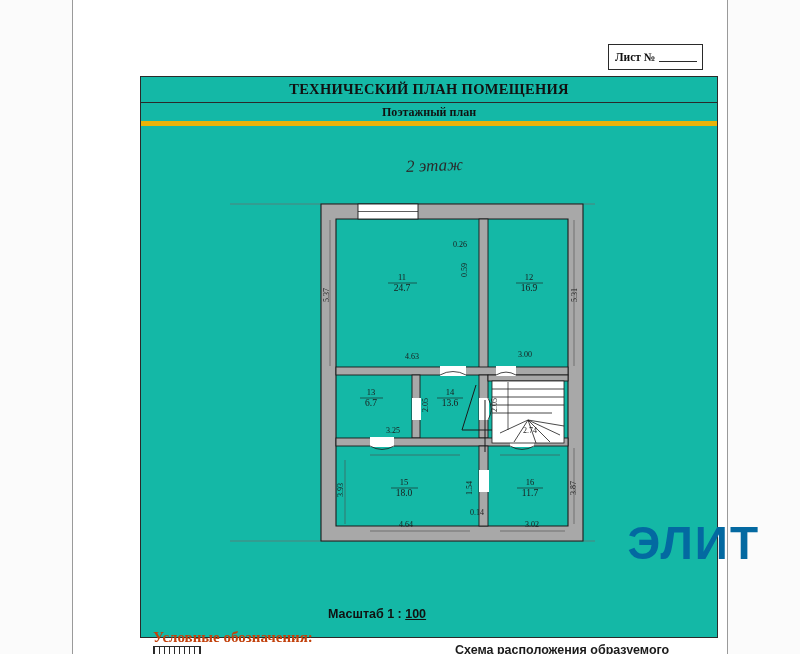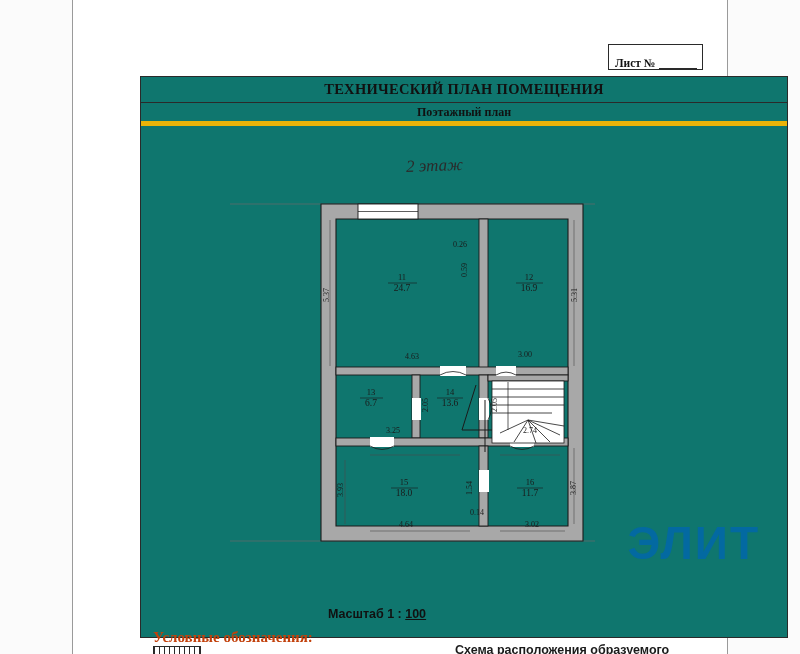--- a/index.html
+++ b/index.html
@@ -46,39 +46,39 @@
   
   .list-box {
     position: absolute;
     left: 608px; top: 44px;
     width: 95px; height: 26px;
     border: 1px solid #2a2a2a;
     box-sizing: border-box;
     font-size: 11.5px;
     font-weight: bold;
     display: flex;
-    align-items: flex-end;
+    align-items: center;
     padding-left: 6px;
   }
   .list-box .rule {
     display: inline-block;
     width: 38px;
     border-bottom: 1px solid #2a2a2a;
     margin-left: 4px;
     height: 9px;
   }
 
   
   .main-frame {
     position: absolute;
     left: 140px; top: 76px;
-    width: 648px; height: 562px;
+    width: 578px; height: 562px;
     border: 1px solid #2a2a2a;
     box-sizing: border-box;
-    background: #0f766e;
+    background: #14b8a6;
   }
   .title-bar {
     position: absolute;
     left: 0; top: 0;
     width: 100%; height: 26px;
     border-bottom: 1px solid #2a2a2a;
     box-sizing: border-box;
     display: flex;
     align-items: center;
     justify-content: center;

